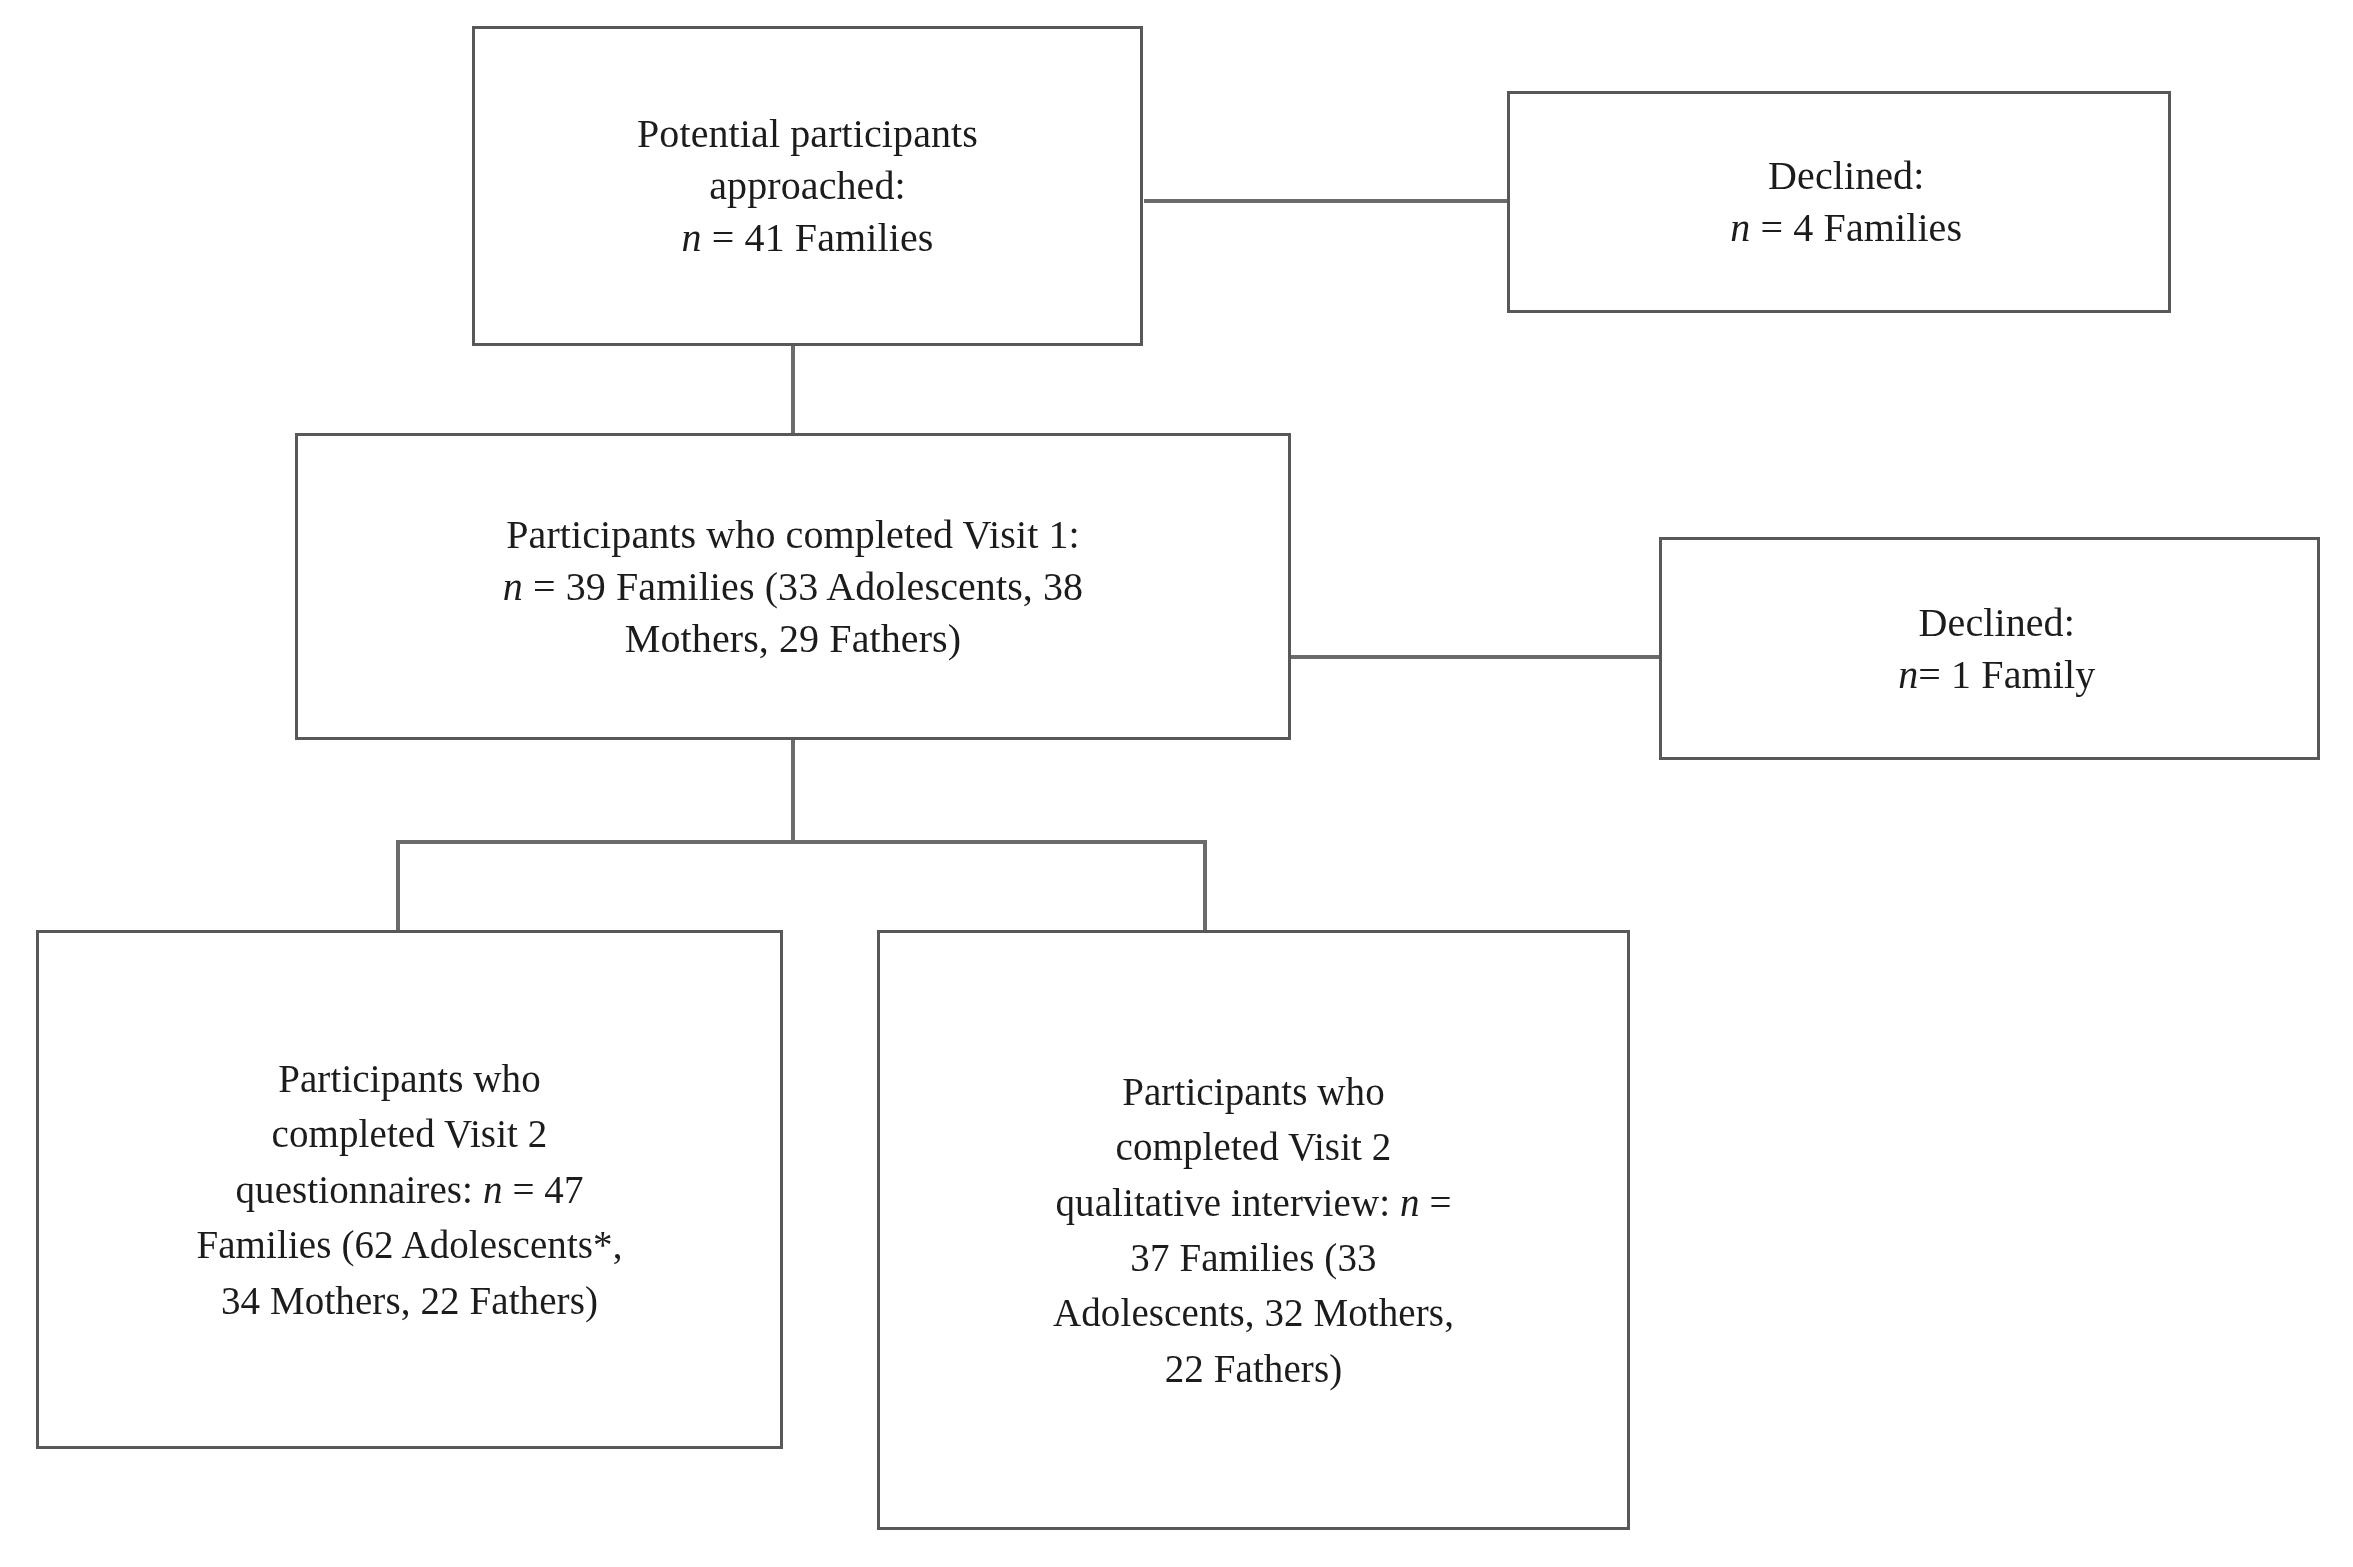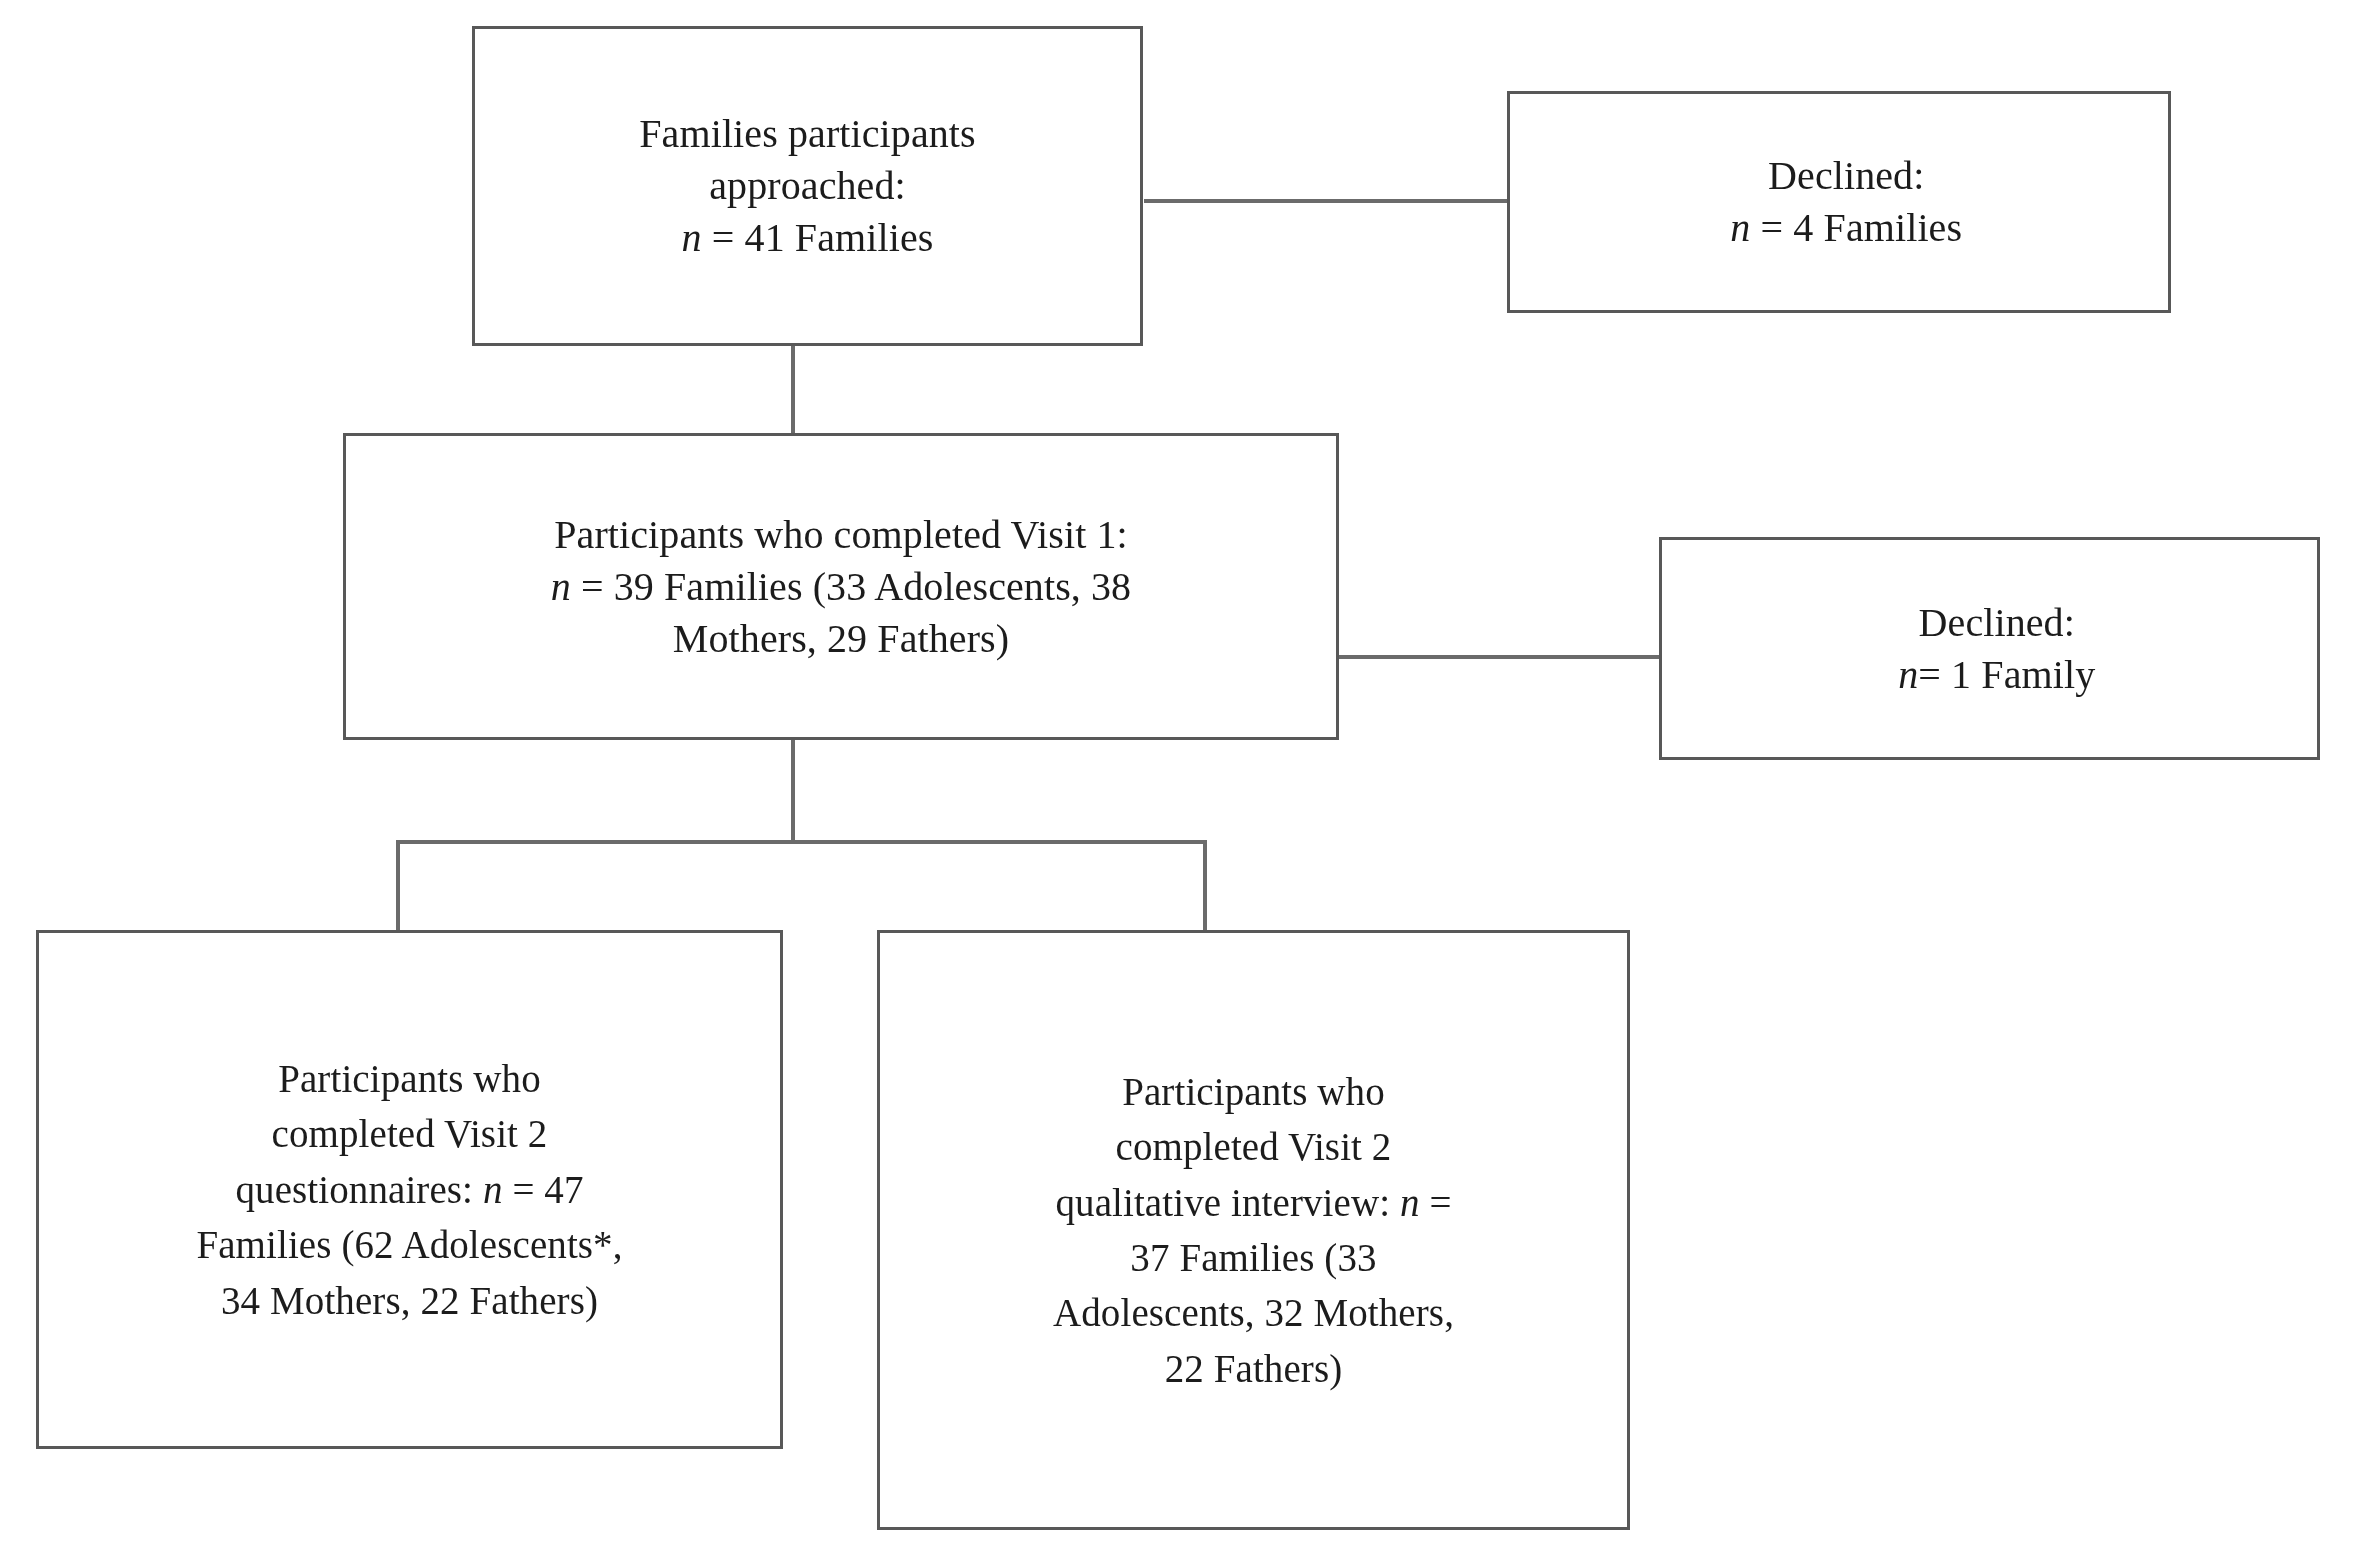--- a/index.html
+++ b/index.html
@@ -39,21 +39,21 @@
   .conn {
     position: absolute;
     background: #6b6b6b;
   }
   .conn.h { height: 3.7px; }
   .conn.v { width: 3.7px; }
 
   
   #node-approached   { left: 472px;  top: 26px;   width: 671px;  height: 320px; }
   #node-declined-1   { left: 1507px; top: 91px;  width: 664px;  height: 222px; }
-  #node-visit1       { left: 295px;  top: 433px;  width: 996px; height: 307px; margin-left: 48px; }
+  #node-visit1       { left: 295px;  top: 433px;  width: 996px; height: 307px; }
   #node-declined-2   { left: 1659px; top: 537px;  width: 661px;  height: 223px; }
   #node-visit2-quest { left: 36px;   top: 930px; width: 747px;  height: 519px; }
   #node-visit2-qual  { left: 877px; top: 930px; width: 753px; height: 600px; }
 
   #node-approached .txt   { font-size: 40px; }
   #node-visit1 .txt       { font-size: 40px; }
   #node-declined-1 .txt,
   #node-declined-2 .txt   { font-size: 40px; padding-left: 28px; }
   #node-visit2-quest .txt,
   #node-visit2-qual .txt  { font-size: 39px; line-height: 1.42; }
@@ -82,21 +82,21 @@
 
   <div class="conn h" id="conn-approached-declined1"></div>
   <div class="conn v" id="conn-approached-visit1"></div>
   <div class="conn h" id="conn-visit1-declined2"></div>
   <div class="conn v" id="conn-visit1-split-stem"></div>
   <div class="conn h" id="conn-split-bar"></div>
   <div class="conn v" id="conn-split-left-drop"></div>
   <div class="conn v" id="conn-split-right-drop"></div>
 
   <div class="node" id="node-approached">
-    <span class="txt"><span>Families participants</span><br><span>approached:</span><br><span class="nvar">n</span><span class="b"> </span><span class="b">= 41 Families</span></span>
+    <span class="txt"><span>Potential participants</span><br><span>approached:</span><br><span class="nvar">n</span><span class="b"> </span><span class="b">= 41 Families</span></span>
   </div>
 
   <div class="node" id="node-declined-1">
     <span class="txt"><span>Declined:</span><br><span class="nvar">n</span><span class="b"> </span><span class="b">= 4 Families</span></span>
   </div>
 
   <div class="node" id="node-visit1">
     <span class="txt"><span>Participants who completed Visit 1:</span><br><span class="nvar">n</span><span class="b"> </span><span class="b">= 39 Families (33 Adolescents, 38</span><br><span class="b">Mothers, 29 Fathers)</span></span>
   </div>
 

